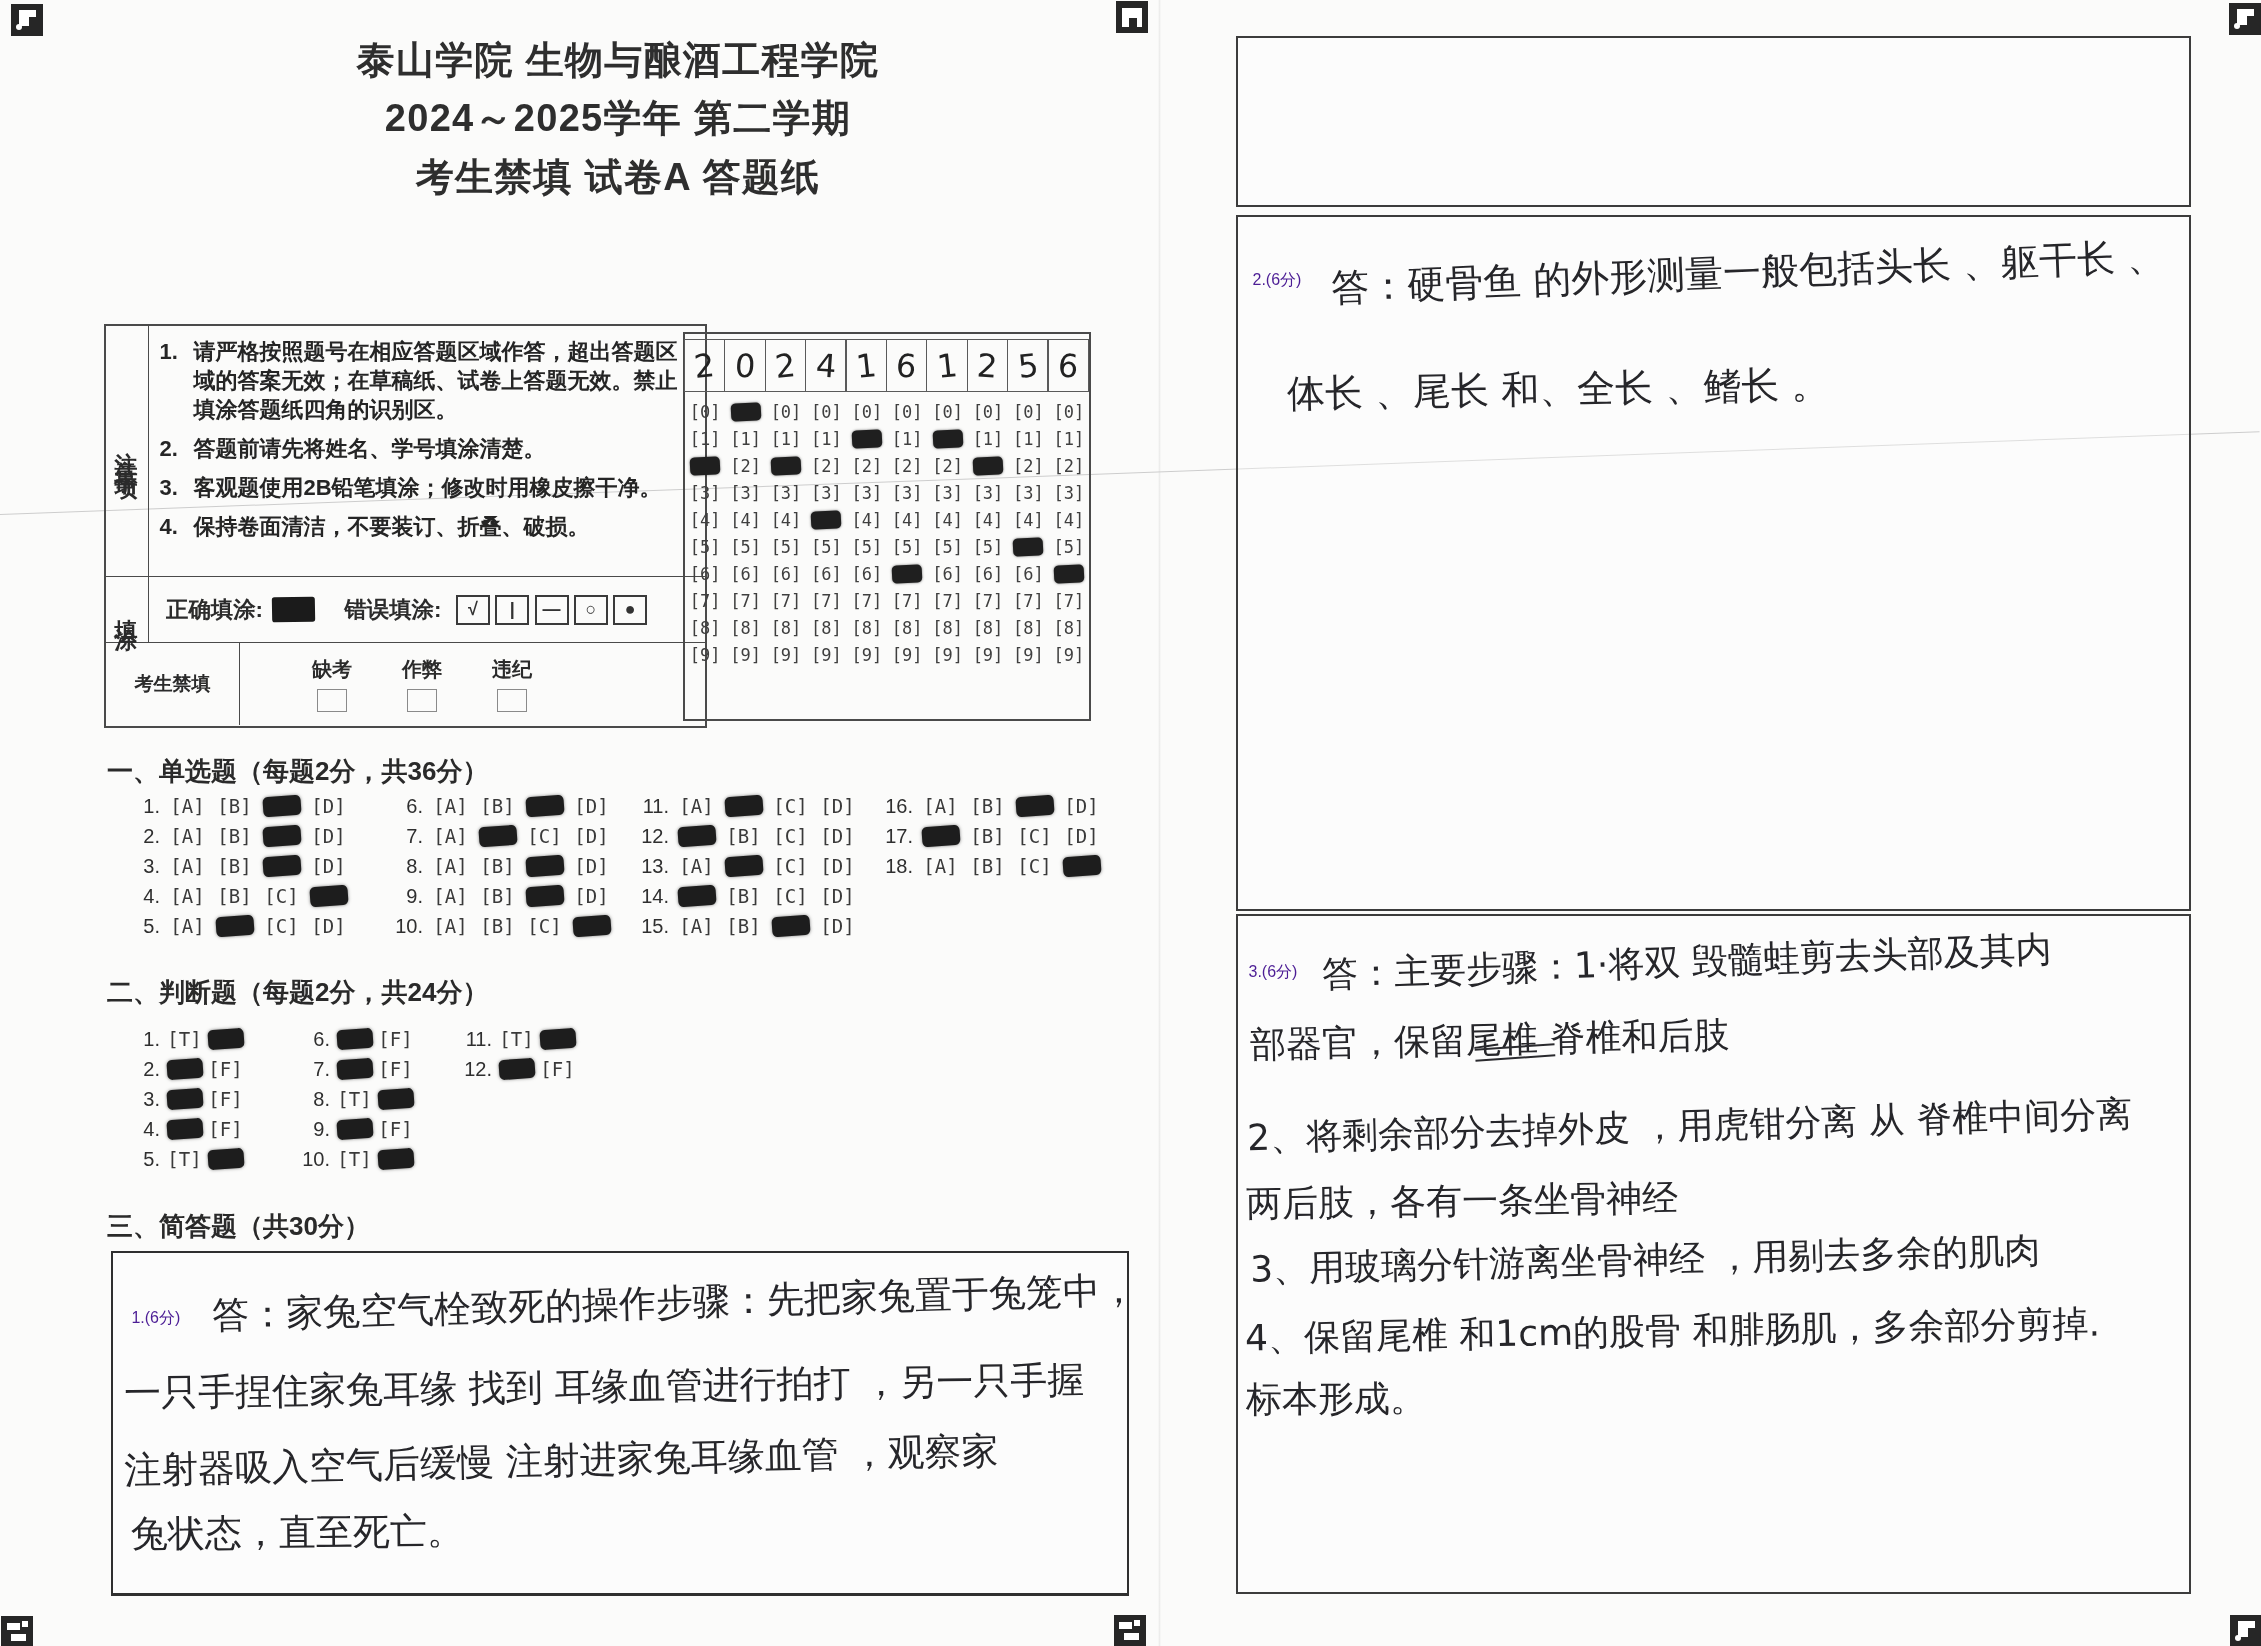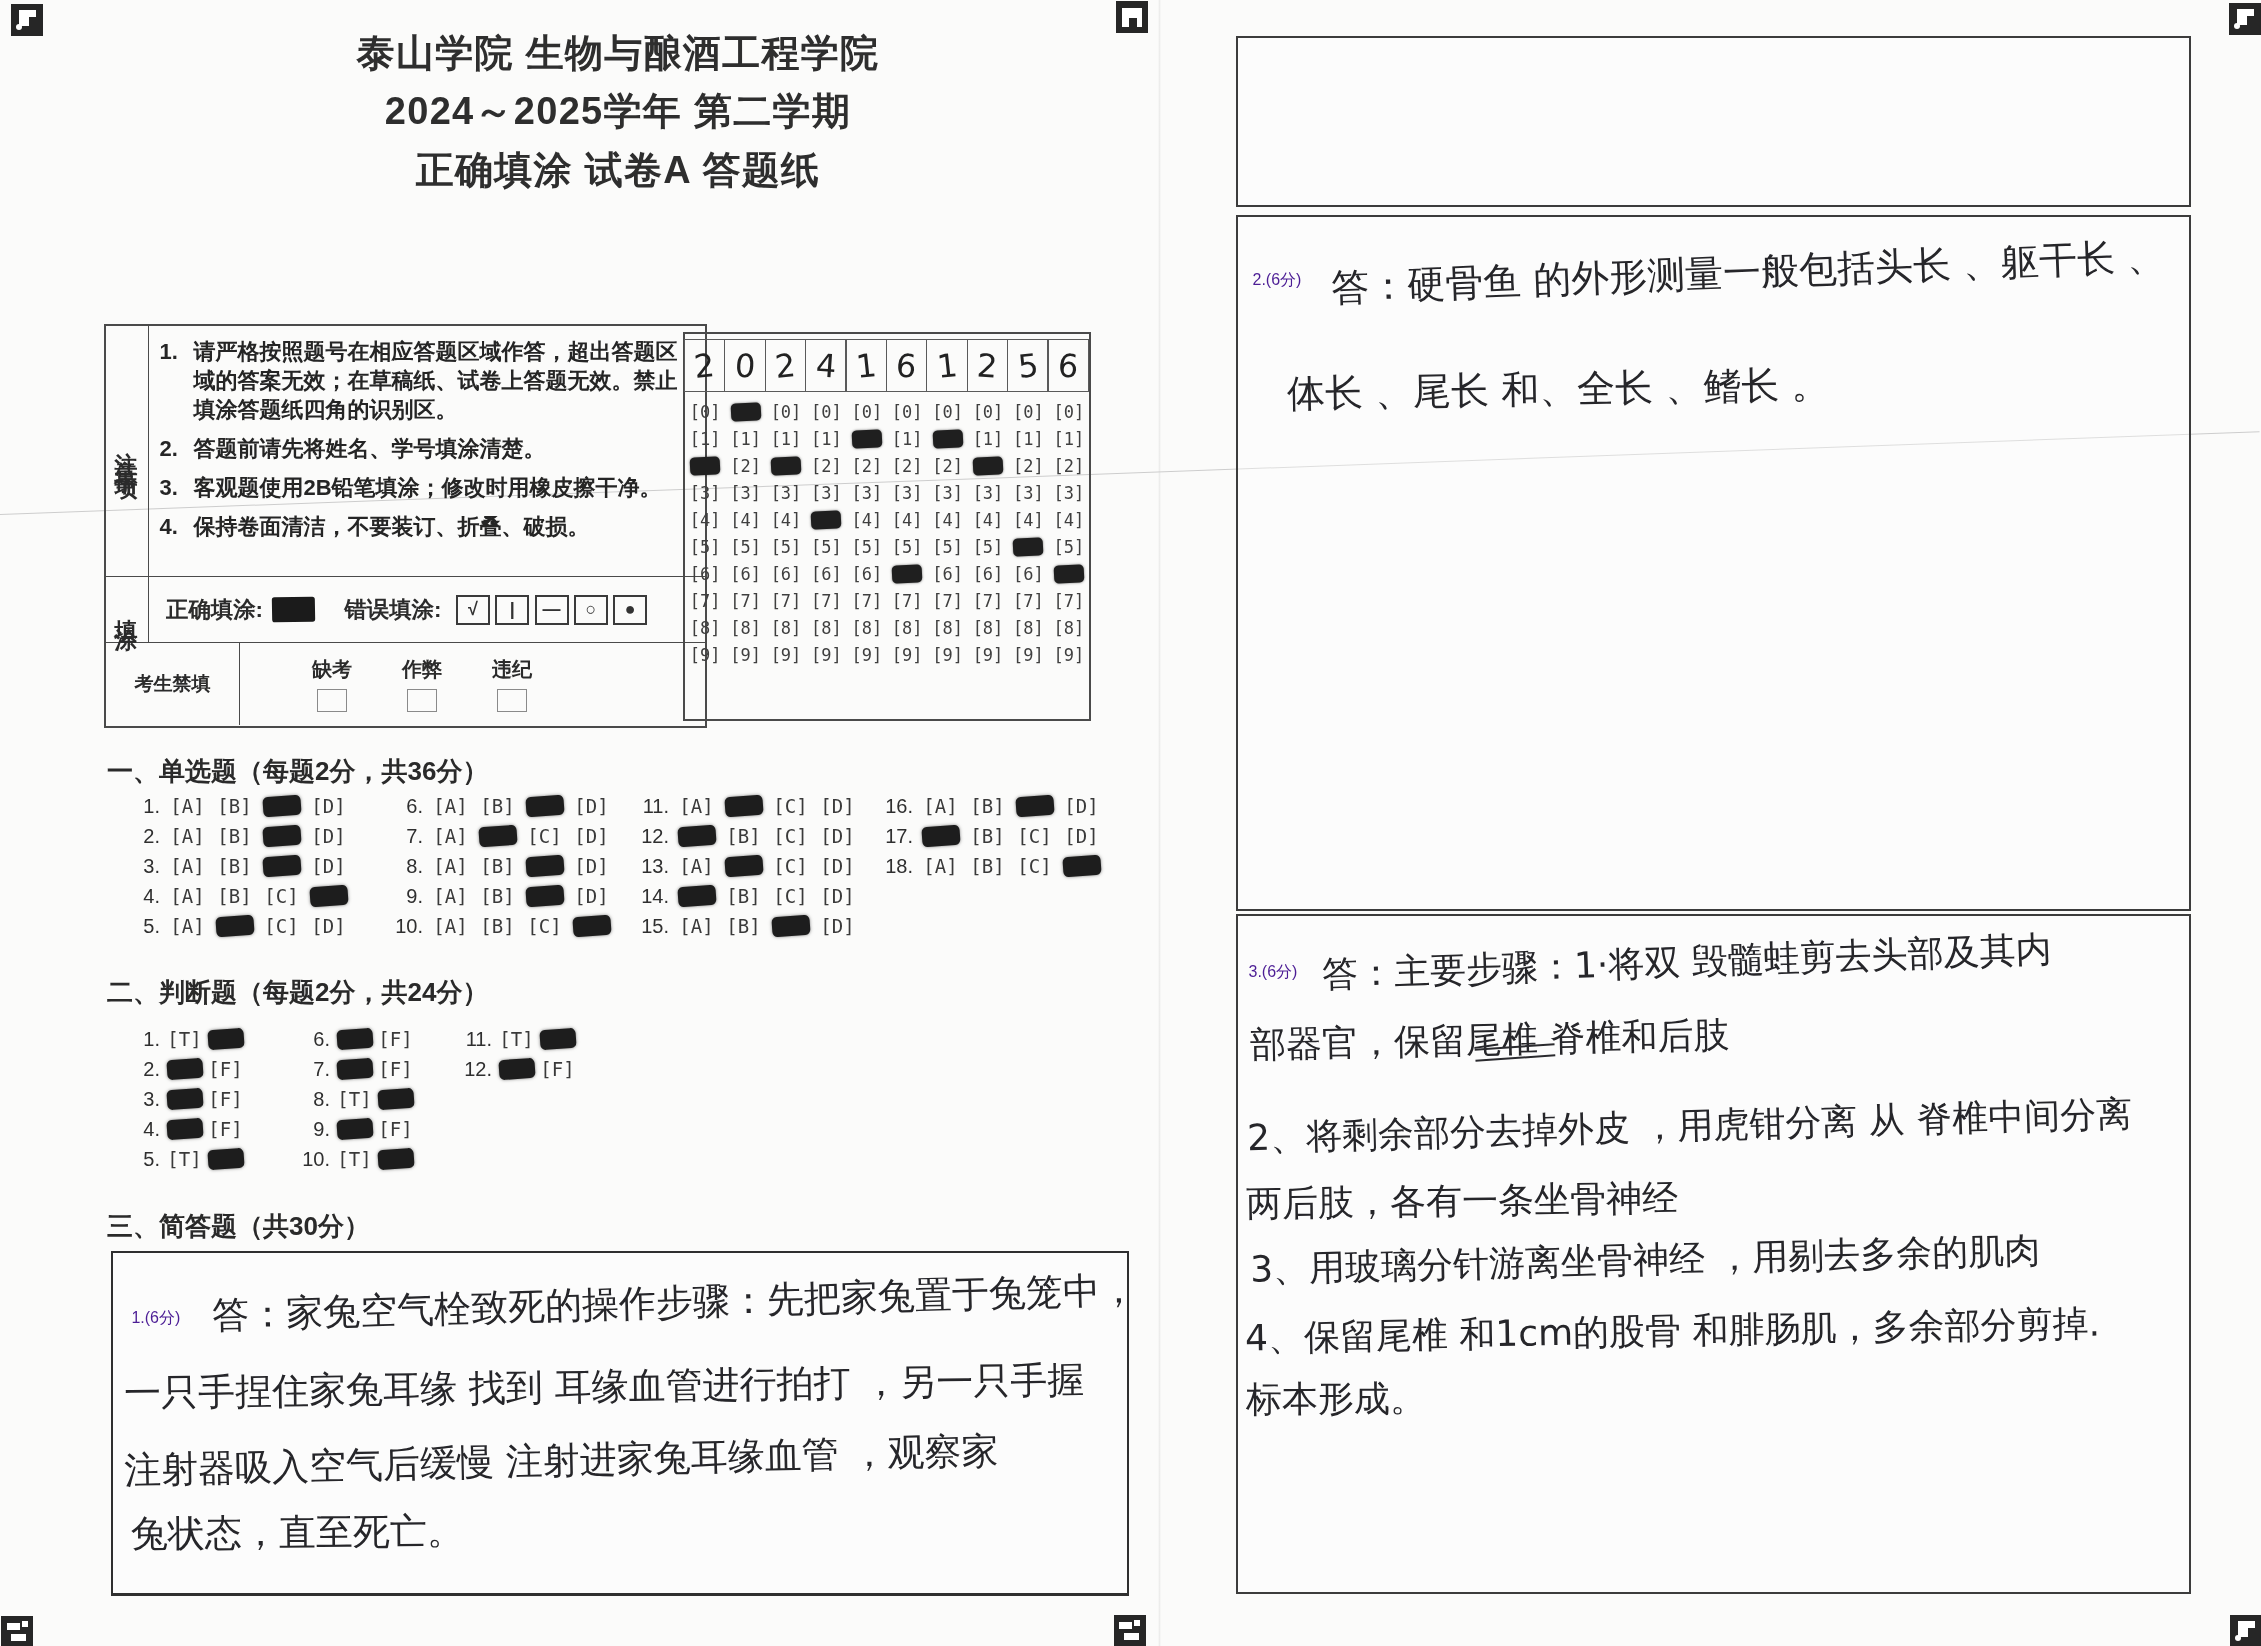--- a/index.html
+++ b/index.html
@@ -19,21 +19,21 @@
   .qr.vc .w1{left:5.3px;top:7.2px;width:13px;height:6.6px;}
   .qr.vc .w2{left:10px;top:18.4px;width:15px;height:6.6px;}
   .qr.vc .dot{left:20.4px;top:5.3px;width:6px;height:6px;}
   
   #artifact-line{position:absolute;left:0;top:514px;width:2261px;height:1.3px;background:#cdcdcd;
     transform:rotate(-2.1deg);transform-origin:left center;}
   #page-seam{position:absolute;left:1158px;top:0;width:3.3px;height:1646px;
     background:linear-gradient(to right,rgba(0,0,0,0),rgba(0,0,0,.06),rgba(0,0,0,0));}
   
   #title-block{position:absolute;left:105px;top:34px;width:1026px;text-align:center;}
-  .title-line{font-size:38px;font-weight:700;color:#2e2e2e;letter-spacing:1.3px;margin-bottom:20.4px;line-height:1;}
+  .title-line{font-size:38px;font-weight:700;color:#2e2e2e;letter-spacing:1.3px;margin-bottom:20.4px;line-height:1;margin-top:7px;}
   .title-line:nth-child(5){font-size:36px;}
   
   #notice{position:absolute;left:104px;top:324px;width:603px;height:404px;border:2px solid #4a4a4a;box-sizing:border-box;}
   .nrow{display:flex;box-sizing:border-box;}
   #nrow1{height:251px;border-bottom:1.3px solid #4a4a4a;}
   #nrow2{height:66px;border-bottom:1.3px solid #4a4a4a;}
   #nrow3{height:82px;}
   .vcell{width:43px;border-right:1.3px solid #4a4a4a;display:flex;align-items:center;justify-content:center;
     font-size:23px;font-weight:700;box-sizing:border-box;}
   .vtext{writing-mode:vertical-rl;text-orientation:upright;letter-spacing:9.2px;}
@@ -150,21 +150,21 @@
       <i class="k k1"></i>
       <i class="dot"></i>
     </div>
 
   <div id="page-seam"></div>
   <div id="artifact-line"></div>
 
   <div id="title-block">
     <div class="title-line">泰山学院 生物与酿酒工程学院</div>
     <div class="title-line">2024～2025学年 第二学期</div>
-    <div class="title-line">正确填涂 试卷A 答题纸</div>
+    <div class="title-line">考生禁填 试卷A 答题纸</div>
   </div>
 
   <div id="notice">
     <div class="nrow" id="nrow1">
       <div class="vcell">
         <span class="vtext">注意事项</span>
       </div>
       <div id="notice-items">
           <div class="n-item">
             <span class="n-num">1.</span>

